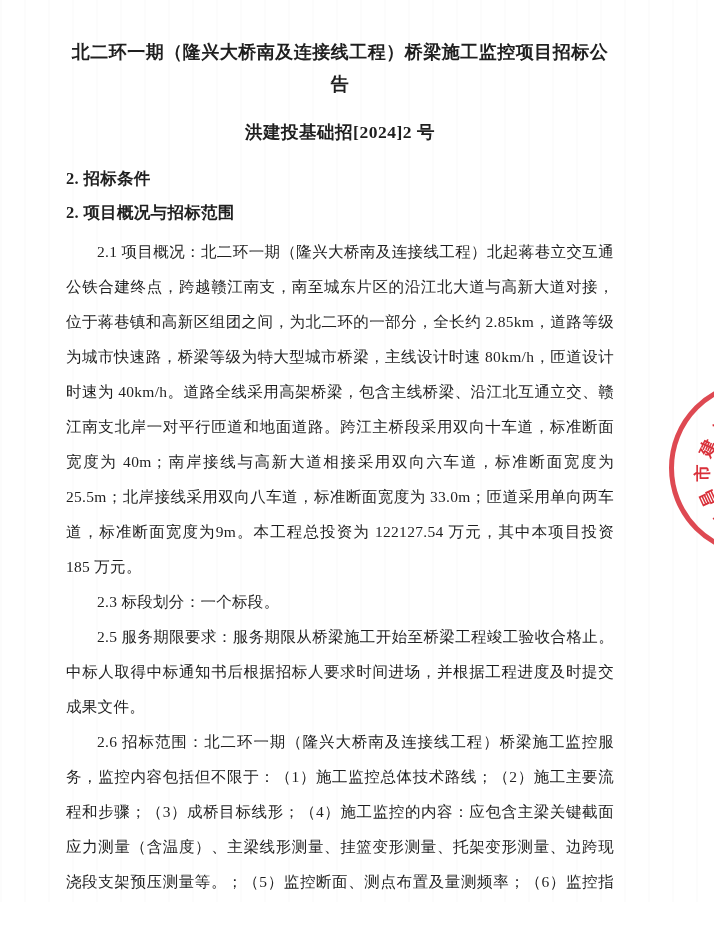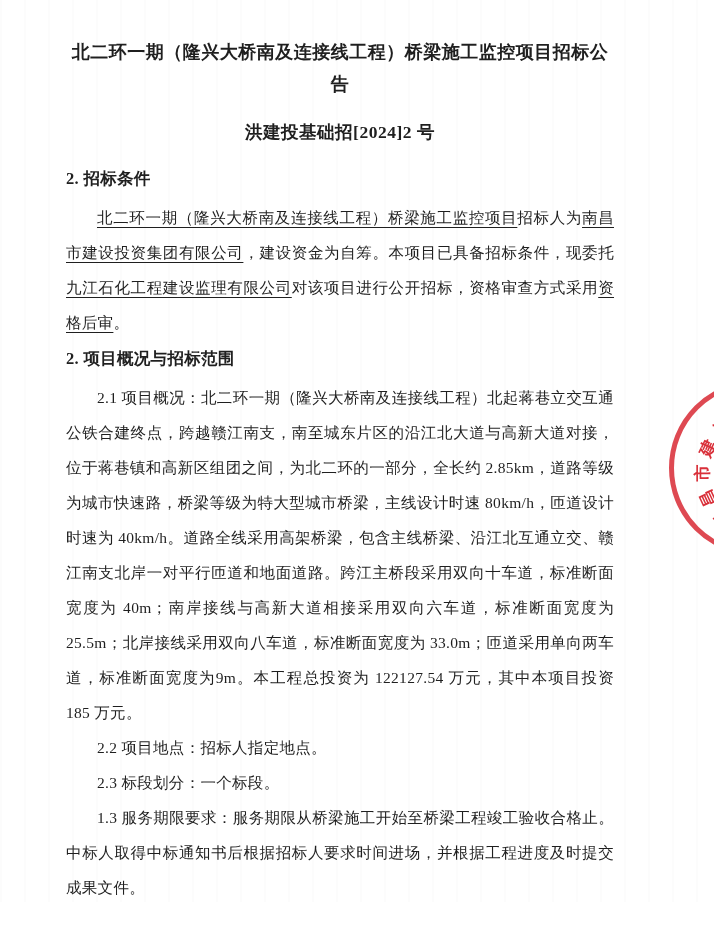--- a/index.html
+++ b/index.html
@@ -86,32 +86,30 @@
 
 <div class="page">
   <div class="content">
 
     <div class="doc-title">北二环一期（隆兴大桥南及连接线工程）桥梁施工监控项目招标公告</div>
 
     <div class="doc-number">洪建投基础招[2024]2 号</div>
 
     <div class="sec-heading">2. 招标条件</div>
 
-    <p class="para"><span class="u">北二环一期（隆兴大桥南及连接线工程）桥梁施工监控项目</span><span>招标人为</span><span class="u">南昌市建设投资集团有限公司</span><span>，建设资金为自筹。本项目已具备招标条件，现委托</span><span class="u">九江石化工程建设监理有限公司</span><span>对该项目进行公开招标，资格审查方式采用</span><span class="u">资格后审</span><span>。</span></p>
 
     <div class="sec-heading" style="margin-top:4px;">2. 项目概况与招标范围</div>
 
     <p class="para">2.1 项目概况：北二环一期（隆兴大桥南及连接线工程）北起蒋巷立交互通公铁合建终点，跨越赣江南支，南至城东片区的沿江北大道与高新大道对接，位于蒋巷镇和高新区组团之间，为北二环的一部分，全长约 2.85km，道路等级为城市快速路，桥梁等级为特大型城市桥梁，主线设计时速 80km/h，匝道设计时速为 40km/h。道路全线采用高架桥梁，包含主线桥梁、沿江北互通立交、赣江南支北岸一对平行匝道和地面道路。跨江主桥段采用双向十车道，标准断面宽度为 40m；南岸接线与高新大道相接采用双向六车道，标准断面宽度为 25.5m；北岸接线采用双向八车道，标准断面宽度为 33.0m；匝道采用单向两车道，标准断面宽度为9m。本工程总投资为 122127.54 万元，其中本项目投资 185 万元。</p>
 
-    <p class="para tight">2.2 项目地点：招标人指定地点。</p>
 
     <p class="para tight">2.3 标段划分：一个标段。</p>
 
 
-    <p class="para tight">1.3 服务期限要求：服务期限从桥梁施工开始至桥梁工程竣工验收合格止。中标人取得中标通知书后根据招标人要求时间进场，并根据工程进度及时提交成果文件。</p>
+    <p class="para tight">2.5 服务期限要求：服务期限从桥梁施工开始至桥梁工程竣工验收合格止。中标人取得中标通知书后根据招标人要求时间进场，并根据工程进度及时提交成果文件。</p>
 
     <p class="para tight">2.6 招标范围：北二环一期（隆兴大桥南及连接线工程）桥梁施工监控服务，监控内容包括但不限于：（1）施工监控总体技术路线；（2）施工主要流程和步骤；（3）成桥目标线形；（4）施工监控的内容：应包含主梁关键截面应力测量（含温度）、主梁线形测量、挂篮变形测量、托架变形测量、边跨现浇段支架预压测量等。；（5）监控断面、测点布置及量测频率；（6）监控指令传递方式；（7）施工预期目标；（8）偏差分析和调控措施。</p>
   </div>
 
   <div class="seal">
       <span class="seal-char" style="left: 49.4327px; top: 133.963px; color: rgb(217, 48, 58); transform: translate(-50%, -50%) rotate(-140deg);">南</span>
       <span class="seal-char" style="left: 33.6215px; top: 113.357px; color: rgb(217, 48, 58); transform: translate(-50%, -50%) rotate(-115deg);">昌</span>
       <span class="seal-char" style="left: 28px; top: 88px; color: rgb(217, 48, 58); transform: translate(-50%, -50%) rotate(-90deg);">市</span>
       <span class="seal-char" style="left: 33.6215px; top: 62.6429px; color: rgb(217, 48, 58); transform: translate(-50%, -50%) rotate(-65deg);">建</span>
       <span class="seal-char" style="left: 49.4327px; top: 42.0373px; color: rgb(217, 48, 58); transform: translate(-50%, -50%) rotate(-40deg);">设</span>

